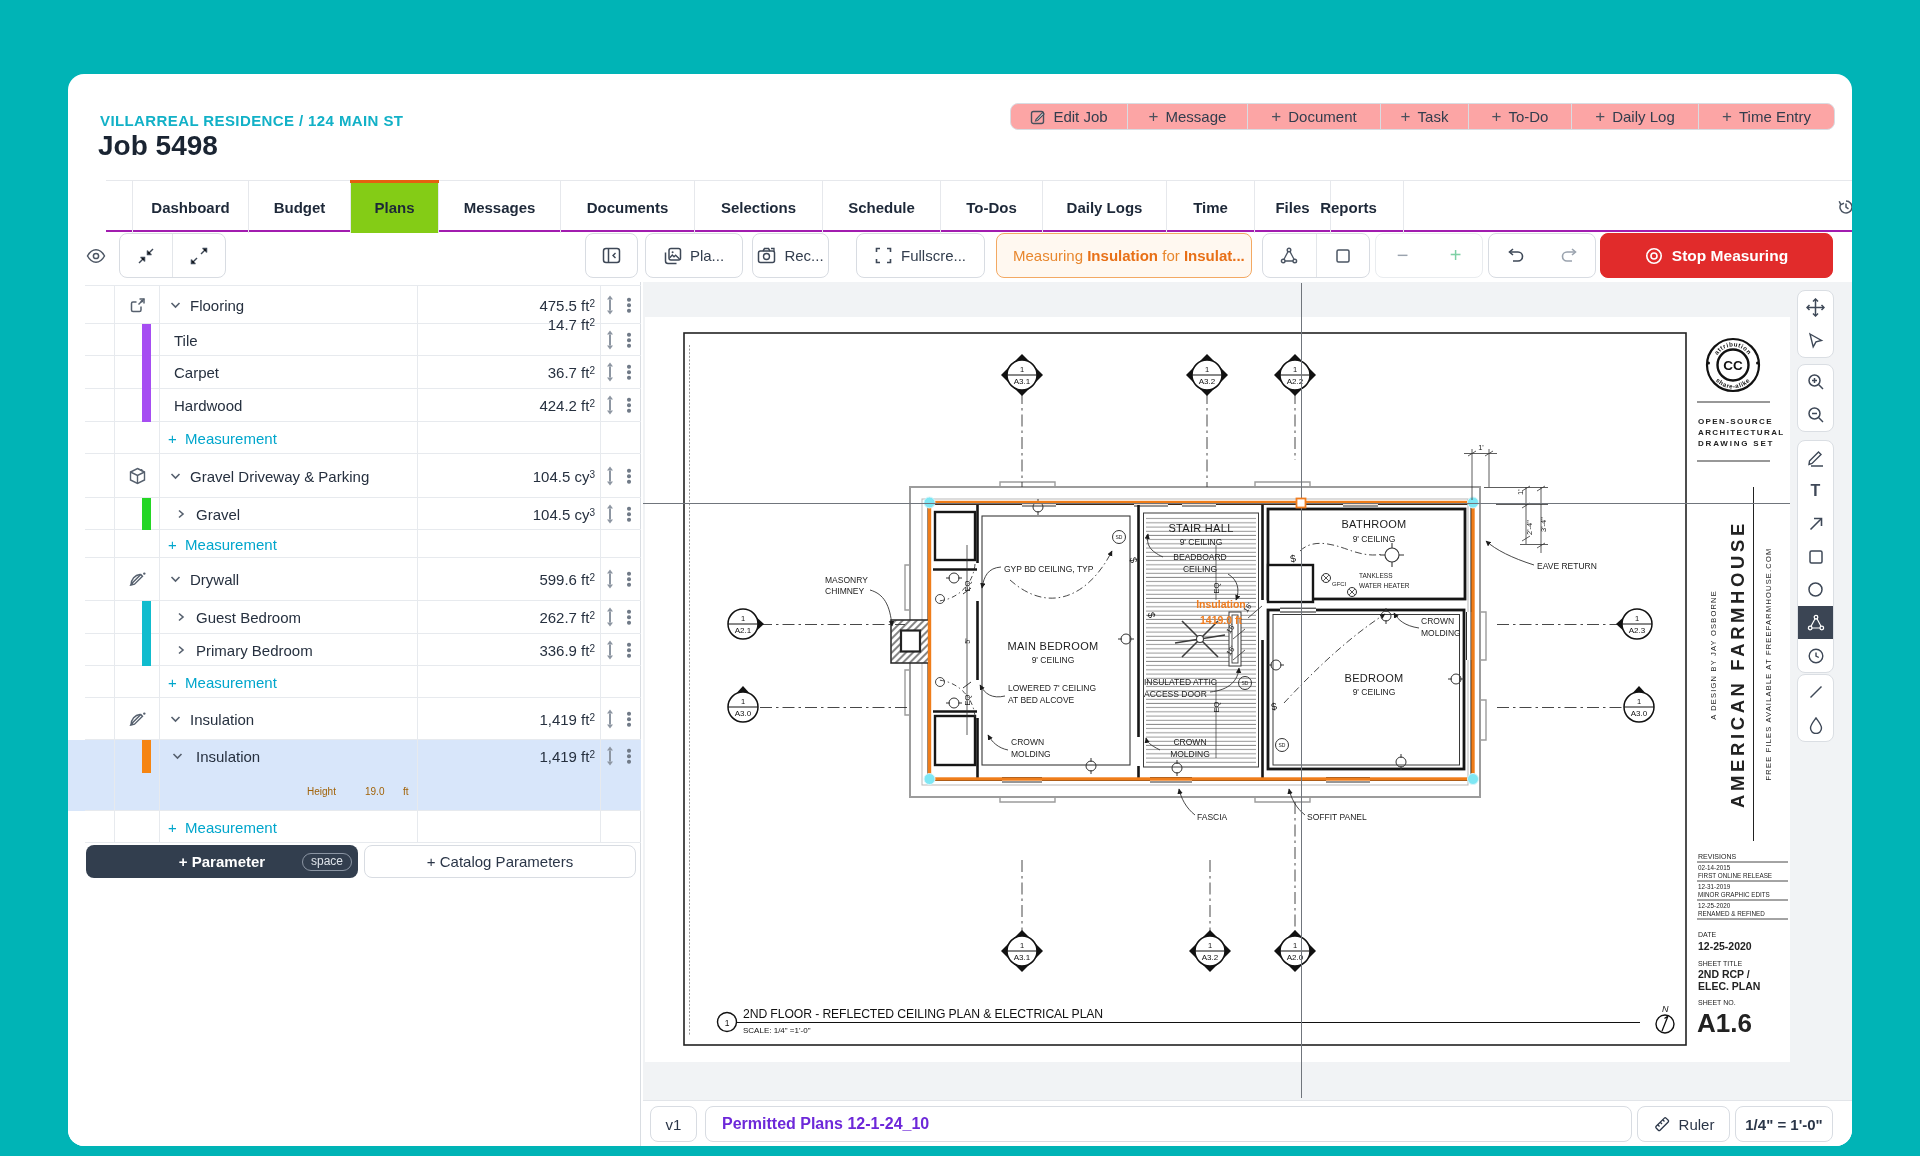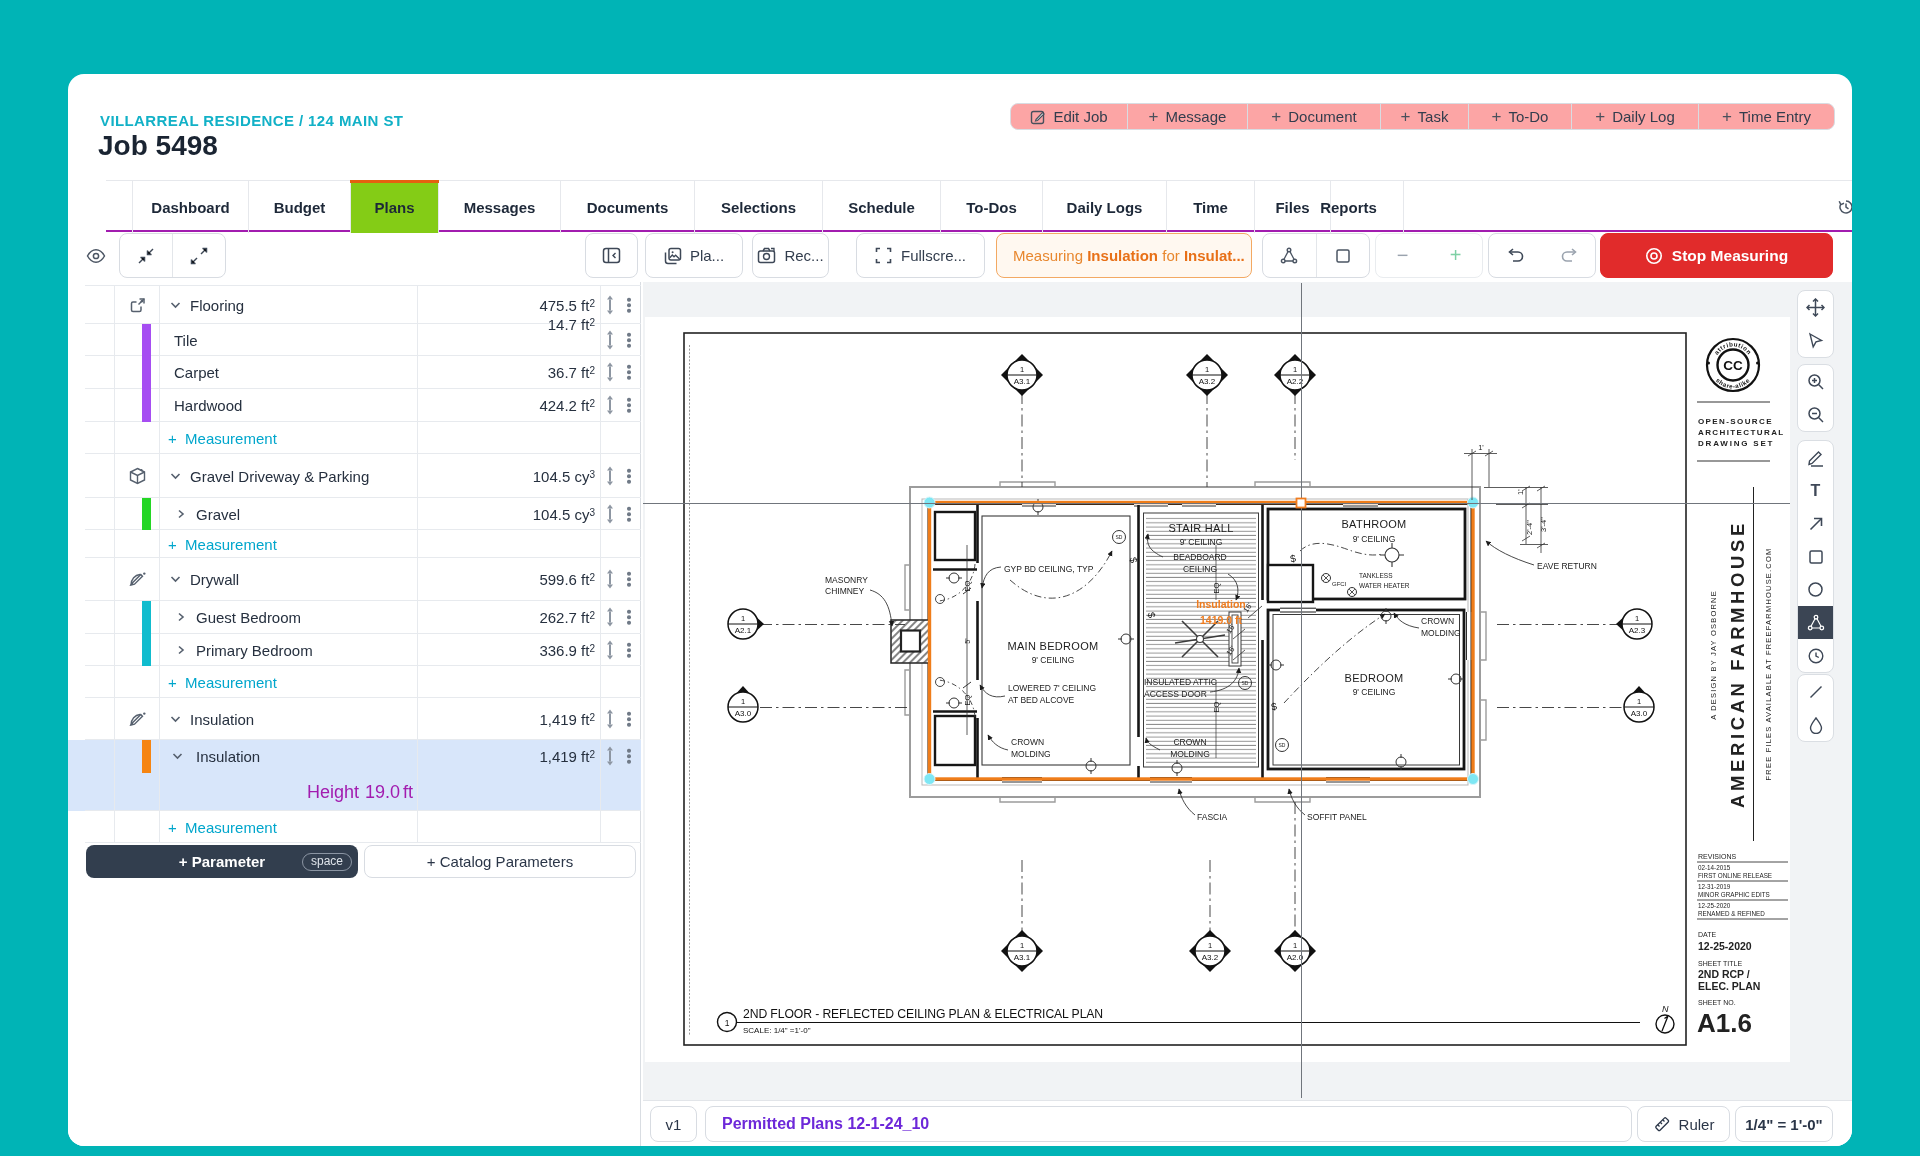--- a/index.html
+++ b/index.html
@@ -29,21 +29,21 @@
   .panel { left:0; top:208px; width:573px; height:864px; background:#fff; border-right:1px solid #d9dde2; }
   .row { position:absolute; left:17px; width:556px; border-bottom:1px solid #e7eaee; }
   .cbar { position:absolute; left:74px; top:0; bottom:0; width:9px; }
   .meas { position:absolute; font-size:15px; color:#00a6cc; }
   .pc { position:absolute; transform:translateY(-50%); white-space:nowrap; line-height:1; }
   .pc svg { display:block; }
   .gname { font-size:15px; font-weight:normal; color:#26303f; }
   .iname { font-size:15px; color:#26303f; }
   .rv { font-size:15px; color:#26303f; }
   .rv sup { font-size:10px; vertical-align:4px; }
-  .hlab { font-size:18px; color:#a21caf; }
+  .hlab { font-size:10px; color:#a16207; }
   .ud { position:absolute; right:29px; width:1.6px; height:11px; background:#8d96a2; transform:translateY(-50%); }
   .ud::before { content:""; position:absolute; top:-4px; left:-2.8px; border:3.6px solid transparent; border-bottom:4.5px solid #8d96a2; border-top:none; }
   .ud::after { content:""; position:absolute; bottom:-4px; left:-2.8px; border:3.6px solid transparent; border-top:4.5px solid #8d96a2; border-bottom:none; }
   .dt { position:absolute; right:9px; width:3.6px; height:3.6px; border-radius:50%; background:#707a87; transform:translateY(-50%); box-shadow:0 -5.5px 0 #707a87, 0 5.5px 0 #707a87; }
   
   .canvas { left:575px; top:208px; width:1209px; height:818px; background:#f1f3f5; }
   
   .vgroup { position:absolute; width:37px; background:#fff; border:1px solid #dadee3; border-radius:8px; overflow:hidden; }
   .vbtn { width:100%; height:33px; display:flex; align-items:center; justify-content:center; color:#3e4857; }
   .vbtn.sel { background:#3b4554; color:#fff; }

